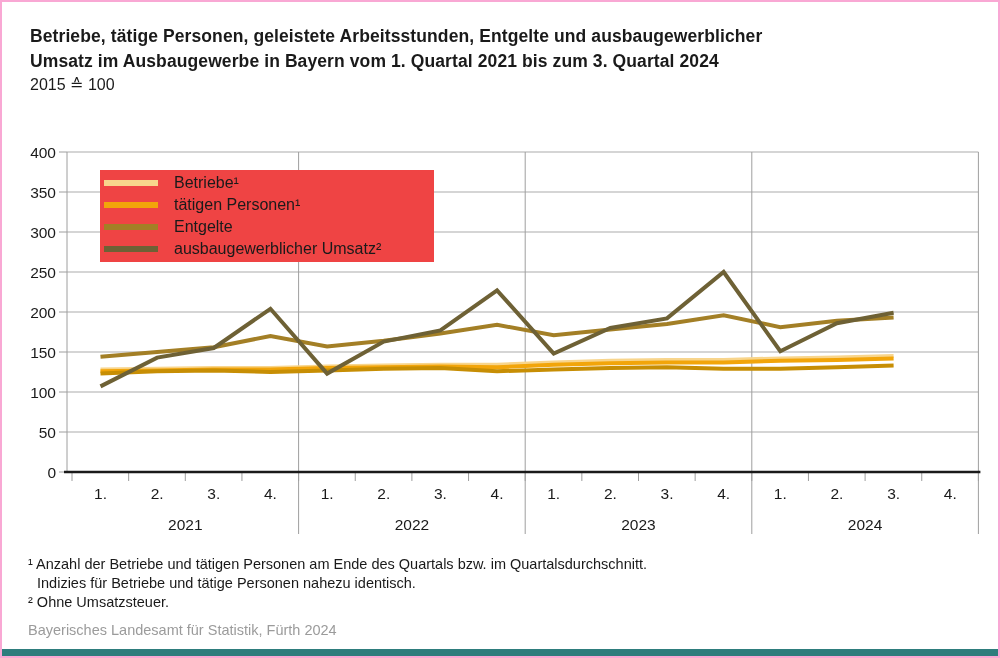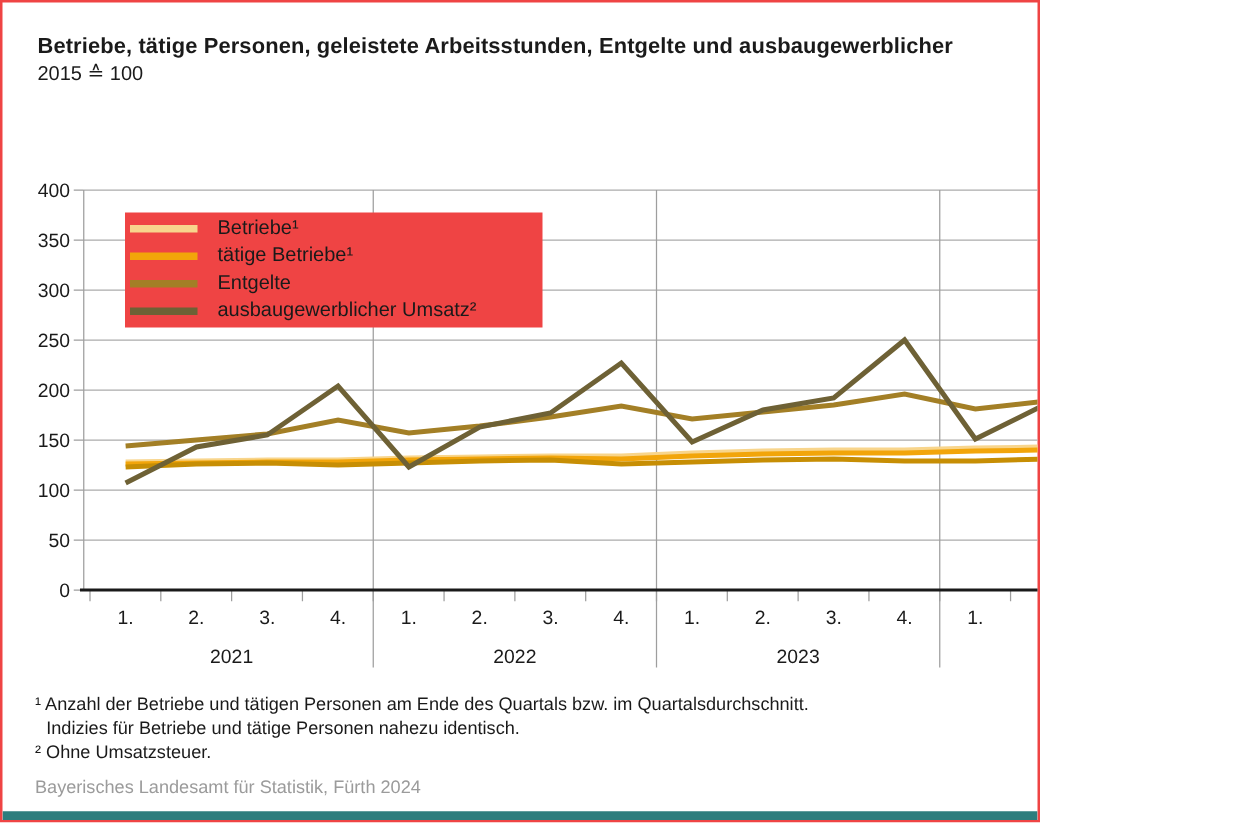--- a/index.html
+++ b/index.html
@@ -1,20 +1,20 @@
 <!DOCTYPE html>
 <html lang="de"><head>
 <meta charset="utf-8">
 <style>
   html,body{margin:0;padding:0;background:#ffffff;}
   #page{
     position:relative;
-    width:832px;height:658px;
+    width:1000px;height:658px;
     box-sizing:border-box;
-    border:2px solid #ef4444;
+    border:2px solid #f9a8d4;
     background:#ffffff;
     font-family:"Liberation Sans", sans-serif;
     color:#1A1A1A;
     overflow:hidden;
     padding-left:28px;
   }
   #title-block{position:absolute;left:28px;top:22px;width:950px;}
   .title-line{font-size:17.5px;font-weight:bold;line-height:25px;letter-spacing:0.1px;}
   #subtitle{font-size:16px;line-height:23px;margin-top:3px;}
   #index-note{font-size:16px;line-height:22px;}
@@ -32,20 +32,21 @@
   #source-note{position:absolute;left:26px;top:620px;font-size:14.5px;}
   #accent-bar{position:absolute;left:0;right:0;bottom:0;height:7px;}
 </style>
 </head>
 <body>
 
 <div id="page">
 
   <div id="title-block">
     <div class="title-line">Betriebe, tätige Personen, geleistete Arbeitsstunden, Entgelte und ausbaugewerblicher</div>
+    <div class="title-line">Umsatz im Ausbaugewerbe in Bayern vom 1. Quartal 2021 bis zum 3. Quartal 2024</div>
     <div id="index-note">2015 ≙ 100</div>
   </div>
 
   <svg id="chart" viewBox="0 0 1000 545" xmlns="http://www.w3.org/2000/svg">
       <line x1="57" y1="470" x2="65" y2="470" stroke="#9E9E9E" stroke-width="1"></line>
       <text x="54" y="475.5" text-anchor="end">0</text>
       <line x1="65" y1="430" x2="976.4" y2="430" stroke="#ABABAB" stroke-width="1"></line>
       <line x1="57" y1="430" x2="65" y2="430" stroke="#9E9E9E" stroke-width="1"></line>
       <text x="54" y="435.5" text-anchor="end">50</text>
       <line x1="65" y1="390" x2="976.4" y2="390" stroke="#ABABAB" stroke-width="1"></line>
@@ -119,21 +120,21 @@
       <text x="863.1" y="528" text-anchor="middle">2024</text>
     </svg>
 
   <div id="legend">
       <div class="legend-row">
         <span class="legend-swatch" style="background: rgb(248, 213, 140);"></span>
         <span class="legend-label">Betriebe¹</span>
       </div>
       <div class="legend-row">
         <span class="legend-swatch" style="background: rgb(242, 165, 10);"></span>
-        <span class="legend-label">tätige Betriebe¹</span>
+        <span class="legend-label">tätigen Personen¹</span>
       </div>
       <div class="legend-row">
         <span class="legend-swatch" style="background: rgb(163, 127, 38);"></span>
         <span class="legend-label">Entgelte</span>
       </div>
       <div class="legend-row">
         <span class="legend-swatch" style="background: rgb(110, 97, 53);"></span>
         <span class="legend-label">ausbaugewerblicher Umsatz²</span>
       </div>
     </div>

